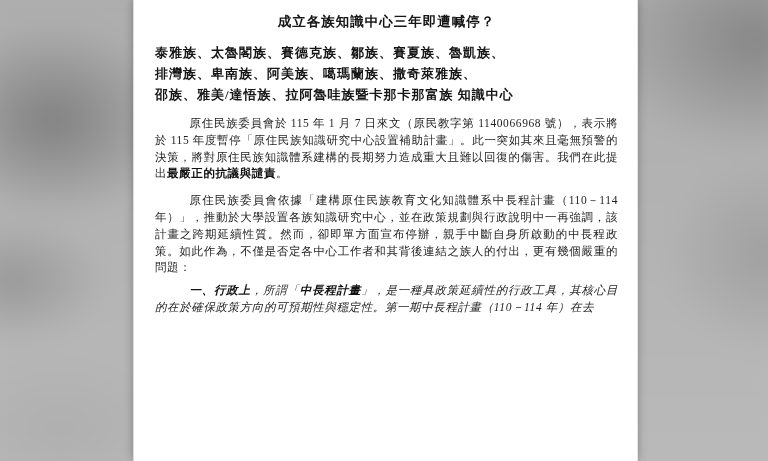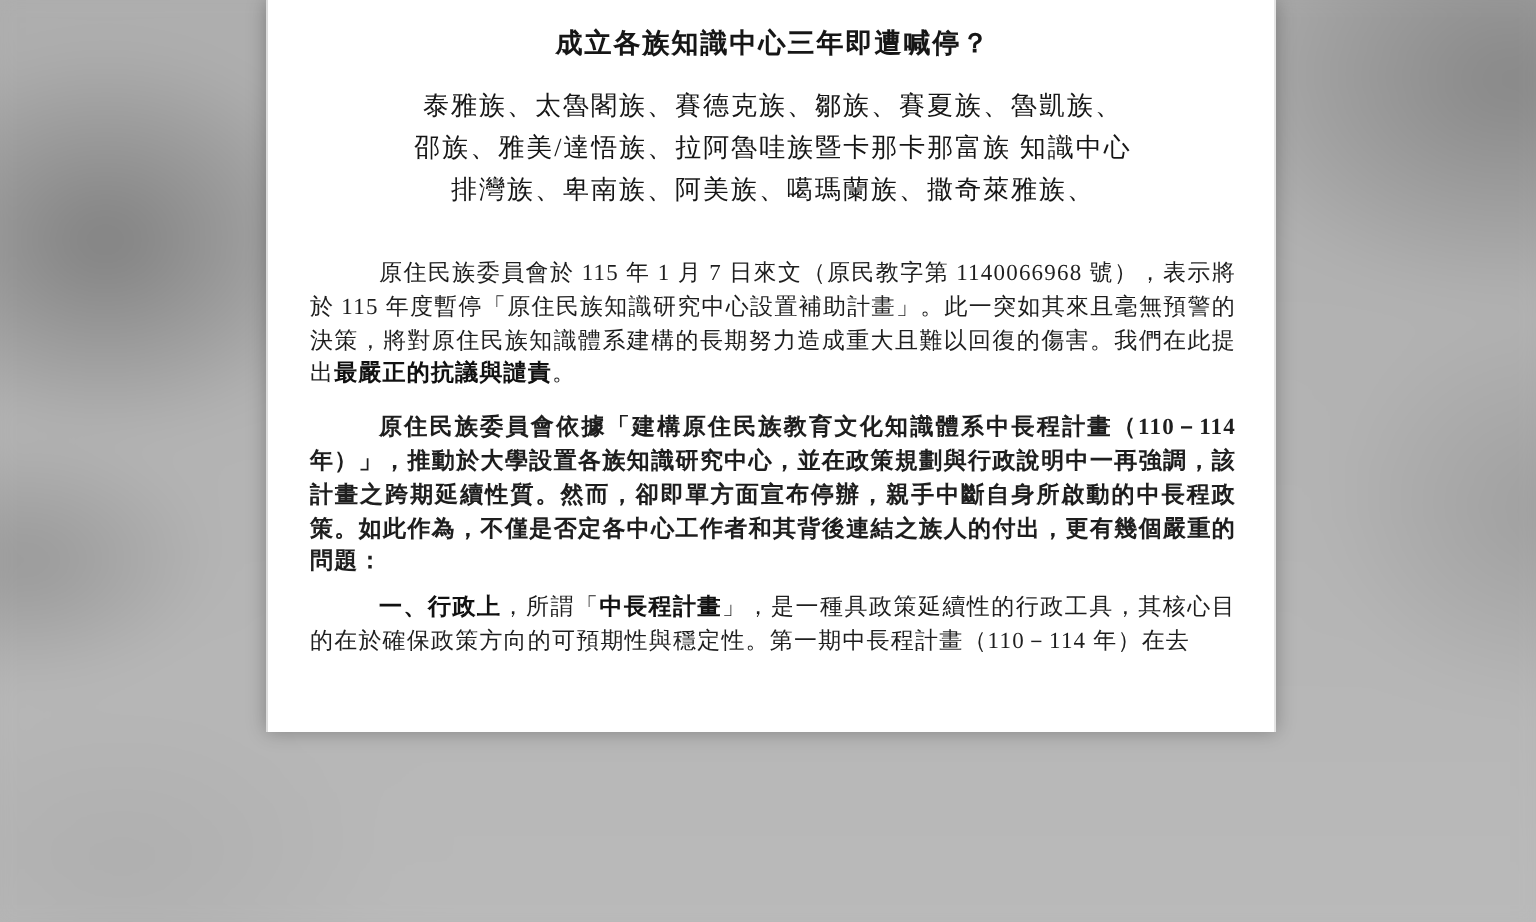--- a/index.html
+++ b/index.html
@@ -30,77 +30,77 @@
       radial-gradient(200px 120px at 10% 90%, rgba(165,165,165,0.5), rgba(165,165,165,0) 70%),
       linear-gradient(180deg, #adadad 0%, #b4b4b4 55%, #bababa 100%);
     filter: blur(12px);
   }
   
   .sheet {
     position: absolute;
     left: 133px;
     top: 0;
     width: 505px;
-    height: 366px;
+    height: 461px;
     background: #ffffff;
     box-sizing: border-box;
     padding: 10px 19px 0 21px;
     box-shadow: 0 0 9px rgba(0,0,0,0.28);
     border-left: 1px solid #dcdcdc;
     border-right: 1px solid #e4e4e4;
     color: #1c1c1c;
   }
   .doc-title {
     text-align: center;
     font-weight: bold;
     font-size: 13.5px;
     line-height: 23px;
     letter-spacing: 1px;
     color: #161616;
   }
   .signatories {
     margin-top: 9px;
-    text-align: center;
-    font-weight: normal;
+    text-align: left;
+    font-weight: bold;
     font-size: 13px;
     line-height: 21px;
     letter-spacing: 1px;
     color: #161616;
   }
   .para {
     margin: 0;
     margin-top: 12px;
     font-size: 11.5px;
     line-height: 16.8px;
     letter-spacing: 0.6px;
     text-align: justify;
     text-indent: 3em;
     color: #1e1e1e;
   }
-  .para.first { margin-top: 24px; }
-  .para.p3 { margin-top: 10px; font-weight: bold; }
-  .para.p4 { margin-top: 6px; }
+  .para.first { margin-top: 10px; }
+  .para.p3 { margin-top: 10px; }
+  .para.p4 { margin-top: 6px; font-style: italic; }
   .para b { font-weight: bold; color: #111; }
 </style>
 </head>
 <body>
 
 <div class="stage">
   <div class="backdrop"></div>
 
   <div class="sheet">
 
     <div class="doc-title">
       <div>成立各族知識中心三年即遭喊停？</div>
     </div>
 
     <div class="signatories">
       <div>泰雅族、太魯閣族、賽德克族、鄒族、賽夏族、魯凱族、</div>
+      <div>排灣族、卑南族、阿美族、噶瑪蘭族、撒奇萊雅族、</div>
       <div>邵族、雅美/達悟族、拉阿魯哇族暨卡那卡那富族 知識中心</div>
-      <div>排灣族、卑南族、阿美族、噶瑪蘭族、撒奇萊雅族、</div>
     </div>
 
     <p class="para first"><span>原住民族委員會於 115 年 1 月 7 日來文（原民教字第 1140066968 號），表示將於 115 年度暫停「原住民族知識研究中心設置補助計畫」。此一突如其來且毫無預警的決策，將對原住民族知識體系建構的長期努力造成重大且難以回復的傷害。我們在此提出</span><b>最嚴正的抗議與譴責</b><span>。</span></p>
 
 
     <p class="para p3">原住民族委員會依據「建構原住民族教育文化知識體系中長程計畫（110－114 年）」，推動於大學設置各族知識研究中心，並在政策規劃與行政說明中一再強調，該計畫之跨期延續性質。然而，卻即單方面宣布停辦，親手中斷自身所啟動的中長程政策。如此作為，不僅是否定各中心工作者和其背後連結之族人的付出，更有幾個嚴重的問題：</p>
 
     <p class="para p4"><b>一、行政上</b><span>，所謂「</span><b>中長程計畫</b><span>」，是一種具政策延續性的行政工具，其核心目的在於確保政策方向的可預期性與穩定性。第一期中長程計畫（110－114 年）在去</span></p>
 
   </div>

